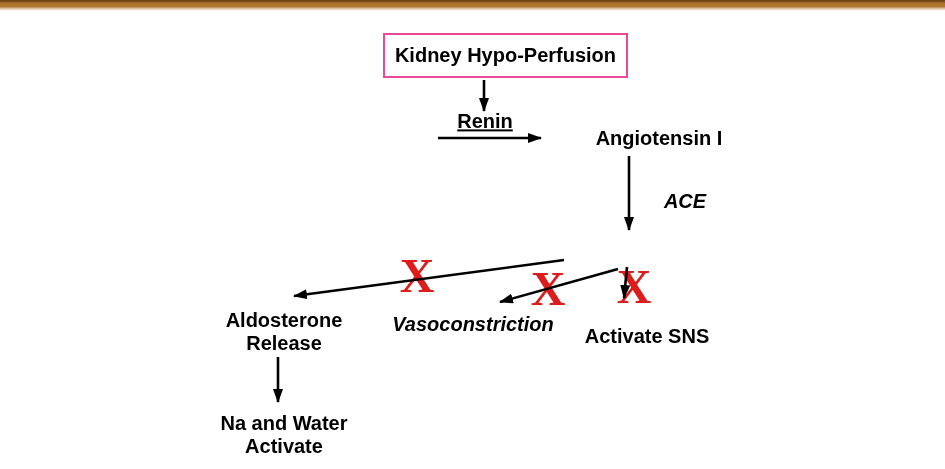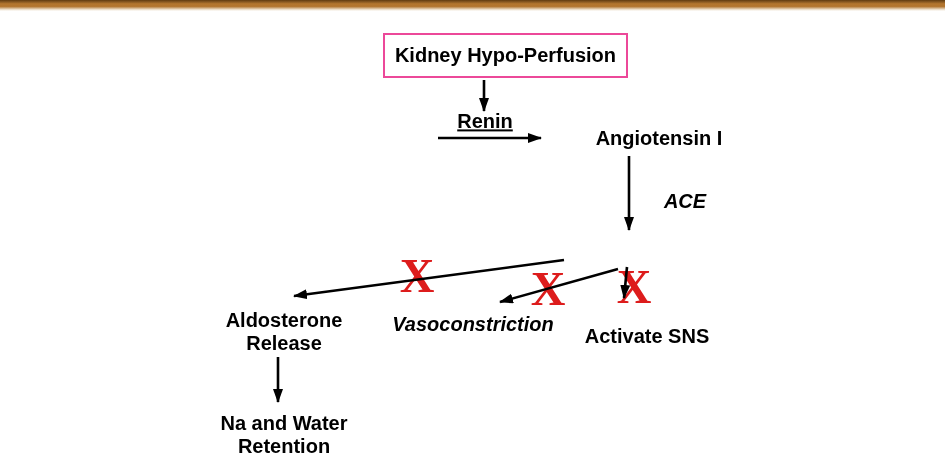--- a/index.html
+++ b/index.html
@@ -96,16 +96,16 @@
 
 
     <div class="label" style="left:284px; top:332px;">Aldosterone
 Release</div>
 
     <div class="label" style="left:473px; top:325px;font-style:italic;">Vasoconstriction</div>
 
     <div class="label" style="left:647px; top:337px;">Activate SNS</div>
 
     <div class="label" style="left:284px; top:435px;">Na and Water
-Retention</div>
+Activate</div>
 
   </div>
 </div>
 
 </body></html>

